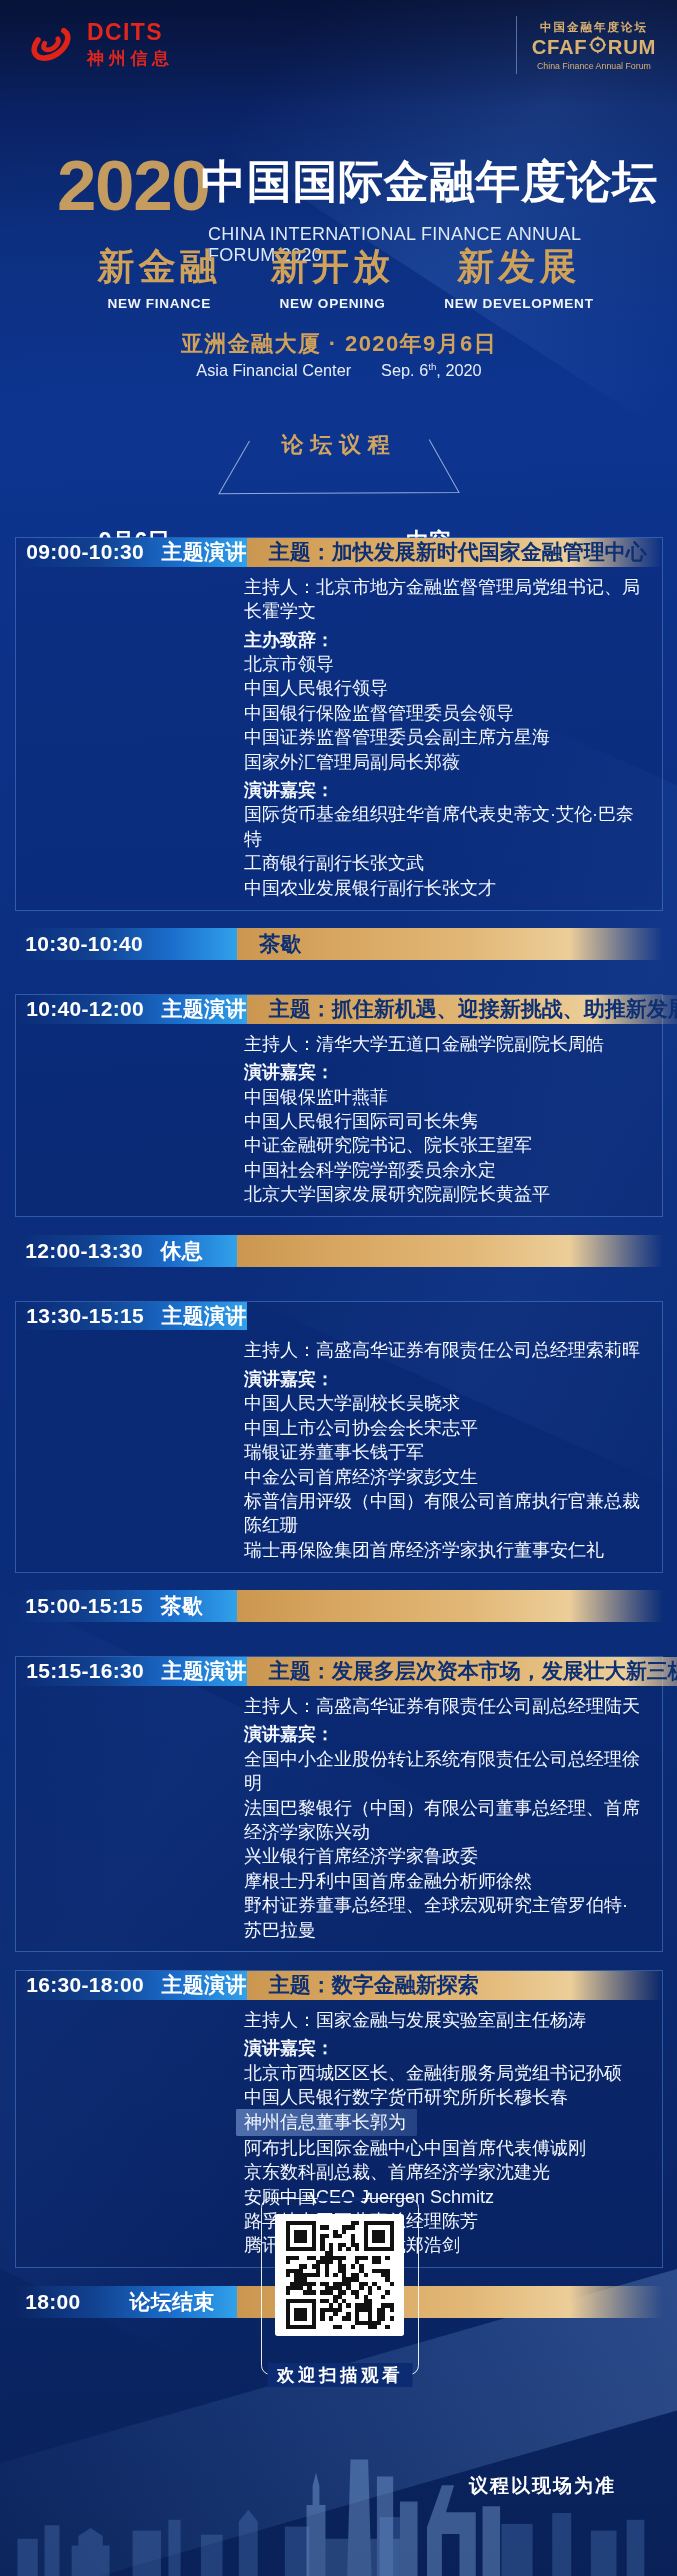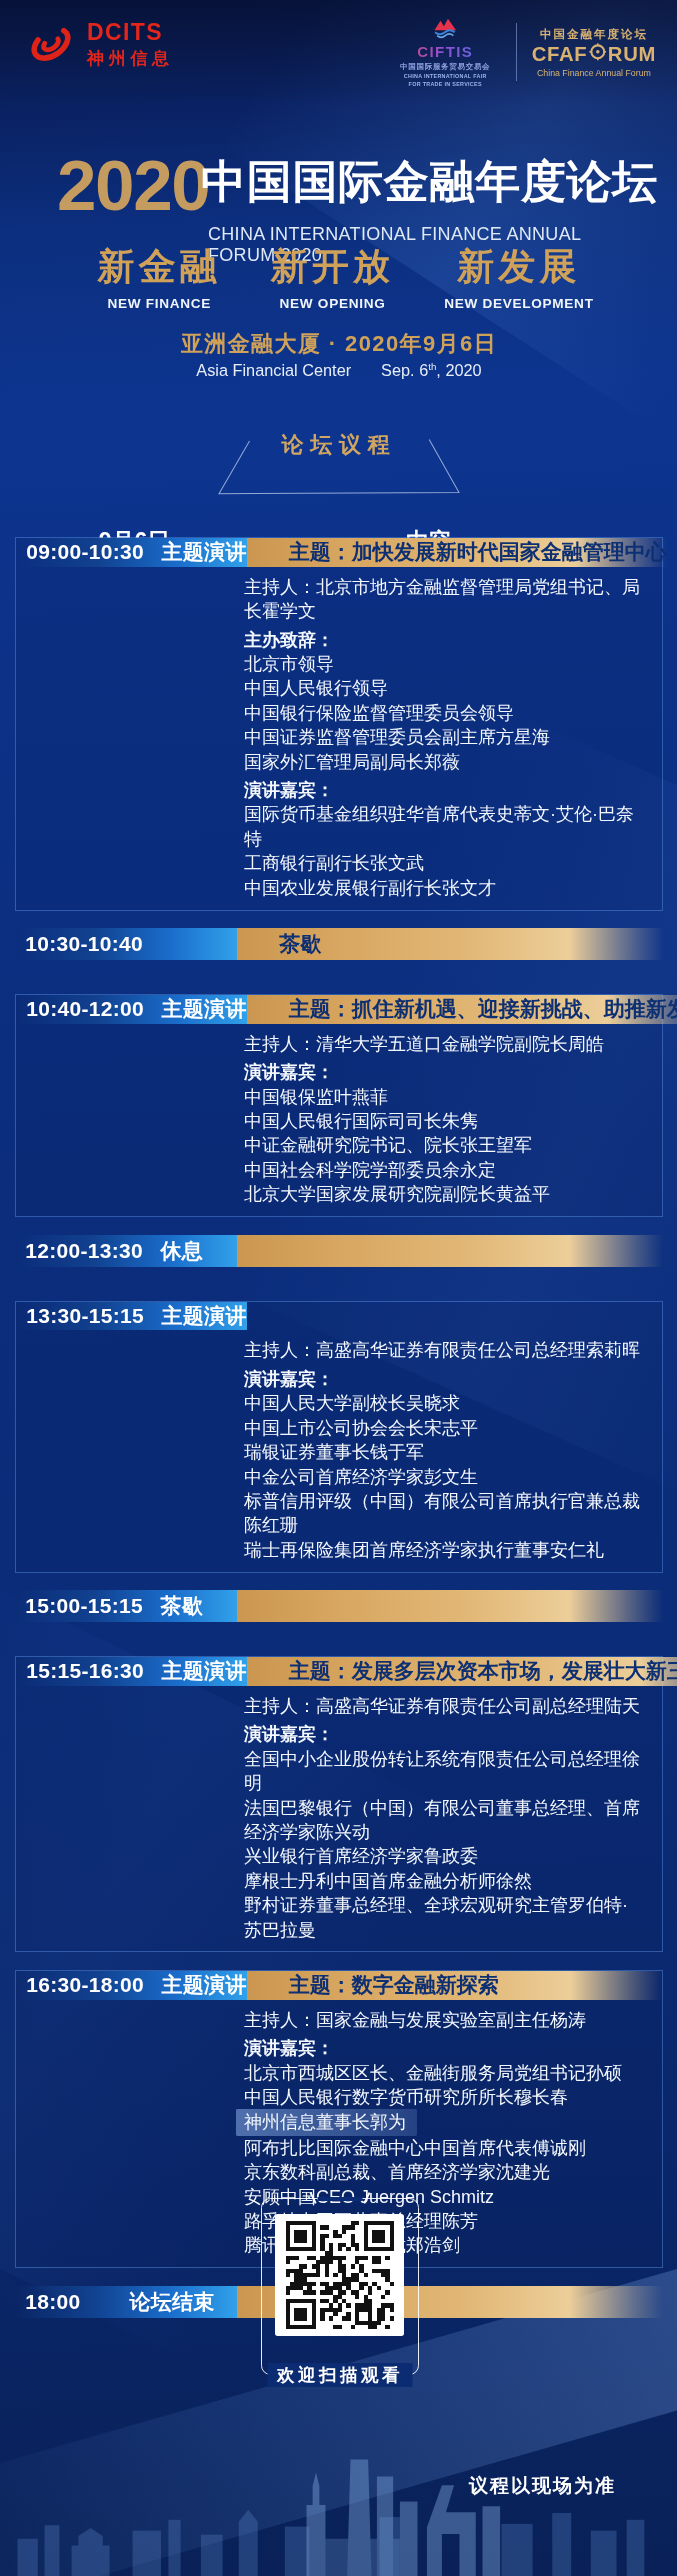--- a/index.html
+++ b/index.html
@@ -57,21 +57,21 @@
 
   
   .agenda-list{position:absolute;top:537px;left:0;width:678px;}
   .session-block{border:0.7px solid rgba(84,140,224,.5);margin:0 15px 17.6px;background:rgba(6,24,80,.12);}
   .row-head{display:flex;height:28.5px;}
   .time-cell{flex:0 0 212px;display:flex;align-items:center;padding-left:10.2px;
     color:#fff;font-weight:700;font-size:21px;letter-spacing:0.3px;white-space:nowrap;
     background:linear-gradient(90deg,rgba(11,36,94,.05) 0%,#11418f 35%,#1a6dcb 70%,#31a1ea 100%);}
   .time-cell .k{margin-left:17.6px;}
   .wide .time-cell .k{margin-left:49px;}
-  .topic-cell{flex:1;display:flex;align-items:center;padding-left:42px;
+  .topic-cell{flex:1;display:flex;align-items:center;padding-left:22px;
     color:#0d2f73;font-weight:700;font-size:21px;white-space:nowrap;
     background:linear-gradient(90deg,#cb9750 0%,#d8a761 25%,#e2b877 55%,#ecce99 78%,rgba(236,206,153,.25) 94%,rgba(236,206,153,0) 100%);}
   .break-row{display:flex;height:32px;margin:0 15px 34px;}
   .content{padding:8.1px 16.3px 9.5px 228px;font-size:18px;line-height:24.4px;color:#f4f8ff;}
   .glabel{font-weight:700;margin-top:4.1px;}
   .hl{display:inline-block;background:linear-gradient(90deg,rgba(148,184,240,.5),rgba(148,184,240,.2));
     margin-left:-8.1px;padding:0.7px 11px 1.4px 8.1px;border-radius:1.4px;}
 
   
   .qr-frame{position:absolute;left:261px;top:2198px;width:156px;height:175px;
@@ -107,33 +107,20 @@
         </g>
       </svg>
     </span>
     <div>
       <div class="dcits-name">DCITS</div>
       <div class="dcits-cn">神州信息</div>
     </div>
   </div>
 
   <div class="top-right">
-    <div class="ciftis">
-      <div>
-        <svg width="28.5" height="24.4" viewBox="0 0 42 36">
-          <path d="M5 21 L14 7 L19 15 L25 4 L37 21 Z" fill="#e4334b"></path>
-          <path d="M6 24 q7 6 14.5 0 q7 -6 14.5 0" fill="none" stroke="#3b82d9" stroke-width="3"></path>
-          <path d="M9 29 q6 5 12 0 q6 -5 12 0" fill="none" stroke="#6aa7e8" stroke-width="2.4"></path>
-        </svg>
-      </div>
-      <div class="ciftis-abbr">CIFTIS</div>
-      <div class="ciftis-cn">中国国际服务贸易交易会</div>
-      <div class="ciftis-en">CHINA INTERNATIONAL FAIR</div>
-      <div class="ciftis-en">FOR TRADE IN SERVICES</div>
-    </div>
     <div class="vdivider"></div>
     <div class="cfa">
       <div class="cfa-cn">中国金融年度论坛</div>
       <div class="cfa-abbr">
         <span>CFAF</span>
         <span>
           <svg width="17.6" height="17.6" viewBox="0 0 26 26">
             <circle cx="13" cy="13" r="9.5" fill="none" stroke="#d9b272" stroke-width="3"></circle>
             <g stroke="#d9b272" stroke-width="2.4">
               <line x1="13" y1="0.5" x2="13" y2="4"></line>

